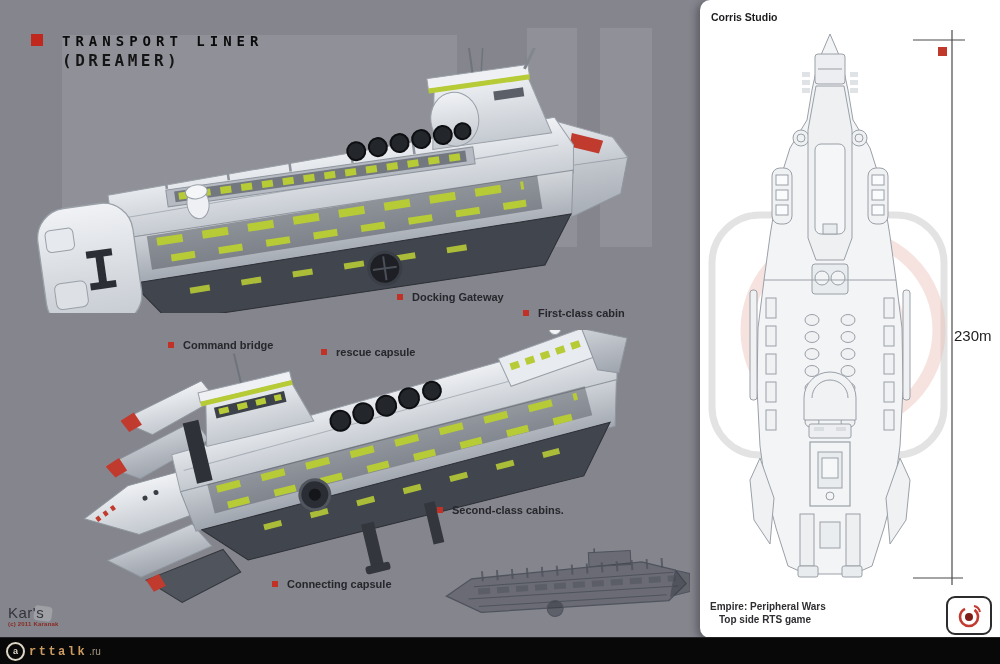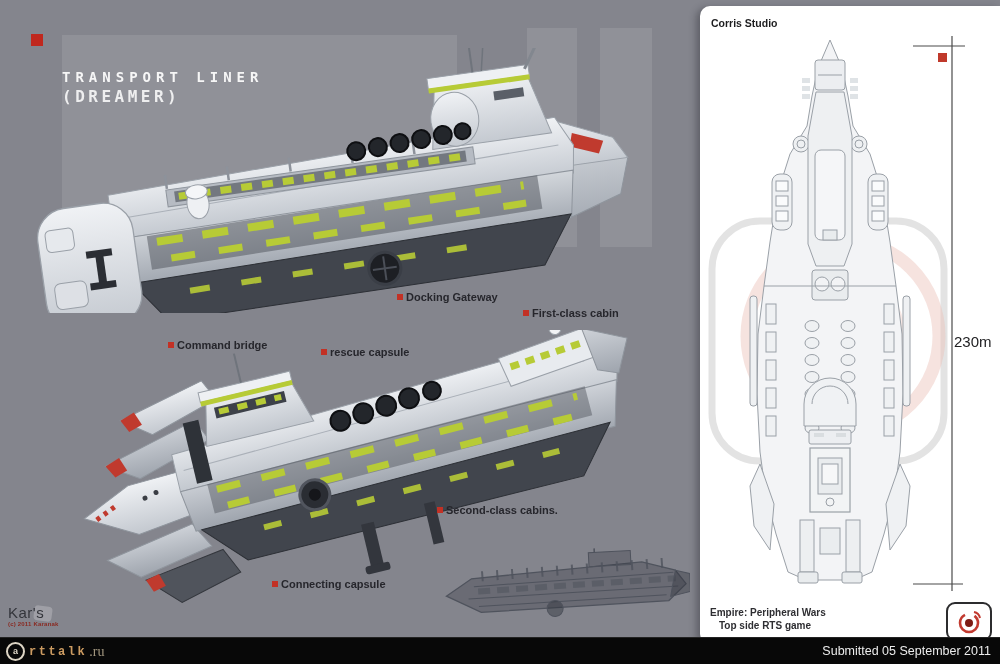--- a/index.html
+++ b/index.html
@@ -8,54 +8,54 @@
 
   
   .board{position:absolute;inset:0;}
   .bg-rect{position:absolute;background:rgba(255,255,255,0.10);}
   .bg-rect.big{left:62px;top:35px;width:395px;height:210px;}
   .bg-rect.s1{left:527px;top:28px;width:50px;height:219px;}
   .bg-rect.s2{left:600px;top:28px;width:52px;height:219px;}
 
   .red-square{position:absolute;left:31px;top:34px;width:12px;height:12px;background:#c0281e;}
 
-  .title-block{position:absolute;left:62px;top:33px;color:#ffffff;margin-top:36px;}
+  .title-block{position:absolute;left:62px;top:33px;color:#000000;}
   .title-main{font-family:"DejaVu Sans Mono",monospace;font-size:14px;letter-spacing:5px;
               font-weight:bold;opacity:.92;}
   .title-sub{font-family:"DejaVu Sans Mono",monospace;font-size:16px;letter-spacing:3.5px;
              font-weight:bold;margin-top:2px;opacity:.85;}
 
-  .callout{position:absolute;display:flex;align-items:center;gap:3px;
+  .callout{position:absolute;display:flex;align-items:center;gap:9px;
            font-size:11px;font-weight:bold;color:#26262c;white-space:nowrap;}
   .marker{width:6px;height:6px;background:#c23125;flex:0 0 auto;}
 
   svg{display:block;}
   .ship{position:absolute;}
 
   
-  .panel{position:absolute;left:700px;top:6px;width:300px;height:638px;background:#ffffff;
+  .panel{position:absolute;left:700px;top:0;width:300px;height:638px;background:#ffffff;
          border-radius:10px 0 0 10px;box-shadow:-4px 2px 7px rgba(30,30,38,.35);}
   .studio{position:absolute;left:11px;top:11px;font-size:10.5px;font-weight:bold;color:#1d1d1f;}
   .dim-label{position:absolute;left:254px;top:327px;font-size:15px;color:#1e1e20;}
   .panel-footer{position:absolute;left:10px;top:600px;font-size:10px;font-weight:bold;
                 color:#2e2e32;line-height:13px;}
   .panel-footer .l2{padding-left:9px;}
   .corner-logo{position:absolute;left:246px;top:596px;width:42px;height:35px;background:#fff;
                border:2.5px solid #2c2c2e;border-radius:9px;display:flex;align-items:center;justify-content:center;}
 
   
   .bar{position:absolute;left:0;top:637px;width:1000px;height:27px;background:#080808;
        border-top:1px solid #232323;display:flex;align-items:center;}
   .submitted{position:absolute;right:9px;top:0;line-height:27px;font-size:12.5px;color:#ececec;}
   .sitelogo{position:absolute;left:6px;top:0;height:27px;display:flex;align-items:center;gap:4px;}
   .site-a{width:15px;height:15px;border:2px solid #ddd5c5;border-radius:50%;
           display:flex;align-items:center;justify-content:center;
           color:#ddd5c5;font-size:9px;font-weight:bold;line-height:1;}
   .site-name{font-size:12px;font-weight:bold;letter-spacing:2.5px;color:#cd9c62;font-family:Liberation Mono, monospace;}
-  .site-tld{font-size:14px;color:#a3977f;margin-left:-2px;font-family:Liberation Serif, serif;}
+  .site-tld{font-size:10px;color:#a3977f;margin-left:-2px;}
 
   
   .artist{position:absolute;left:8px;top:604px;width:70px;}
   .artist .blob{position:absolute;left:26px;top:2px;width:18px;height:15px;
                 background:rgba(255,255,255,.22);border-radius:4px;transform:rotate(8deg);}
   .artist-name{position:relative;font-size:15px;font-weight:400;color:#33353b;letter-spacing:.5px;}
   .artist-copy{position:relative;font-size:6px;font-weight:bold;color:#8a2a22;letter-spacing:.2px;}
 </style>
 </head>
 <body>
@@ -388,16 +388,15 @@
       </svg>
     </div>
   </div>
 
   <div class="bar">
     <div class="sitelogo">
       <span class="site-a">a</span>
       <span class="site-name">rttalk</span>
       <span class="site-tld">.ru</span>
     </div>
-    <div class="submitted">Submitted 05 September 2011</div>
   </div>
 
 </div>
 
 </body></html>

